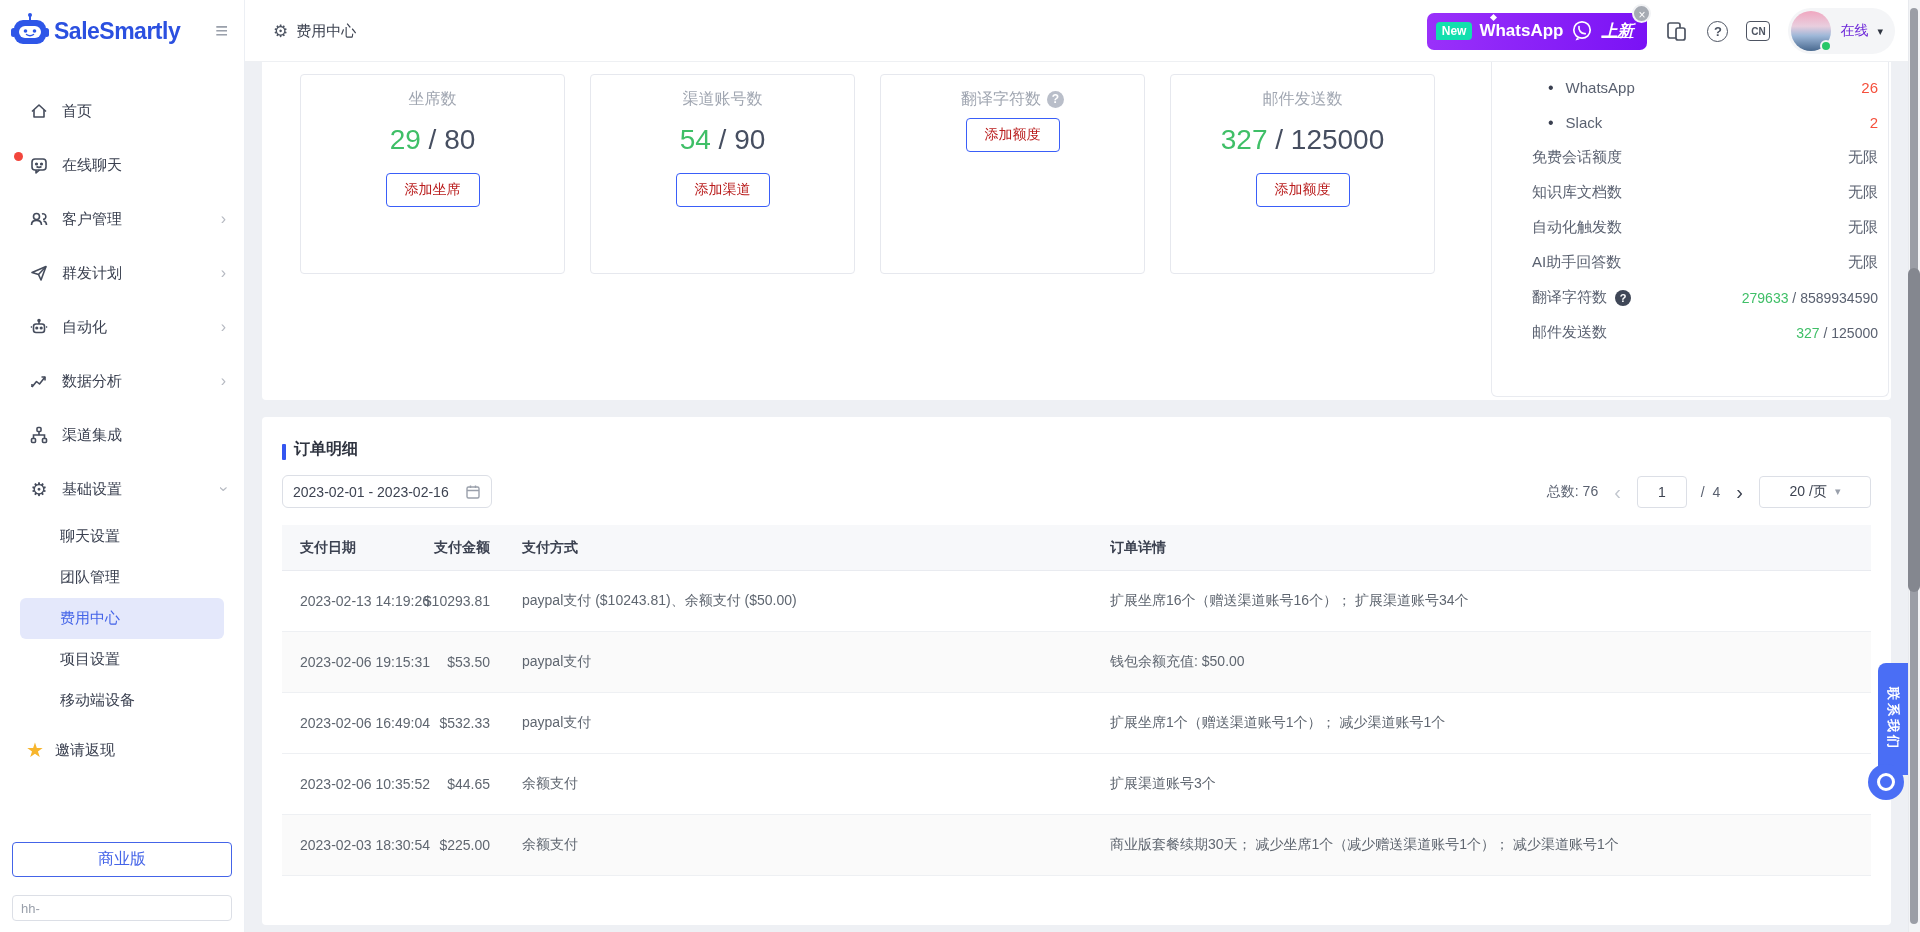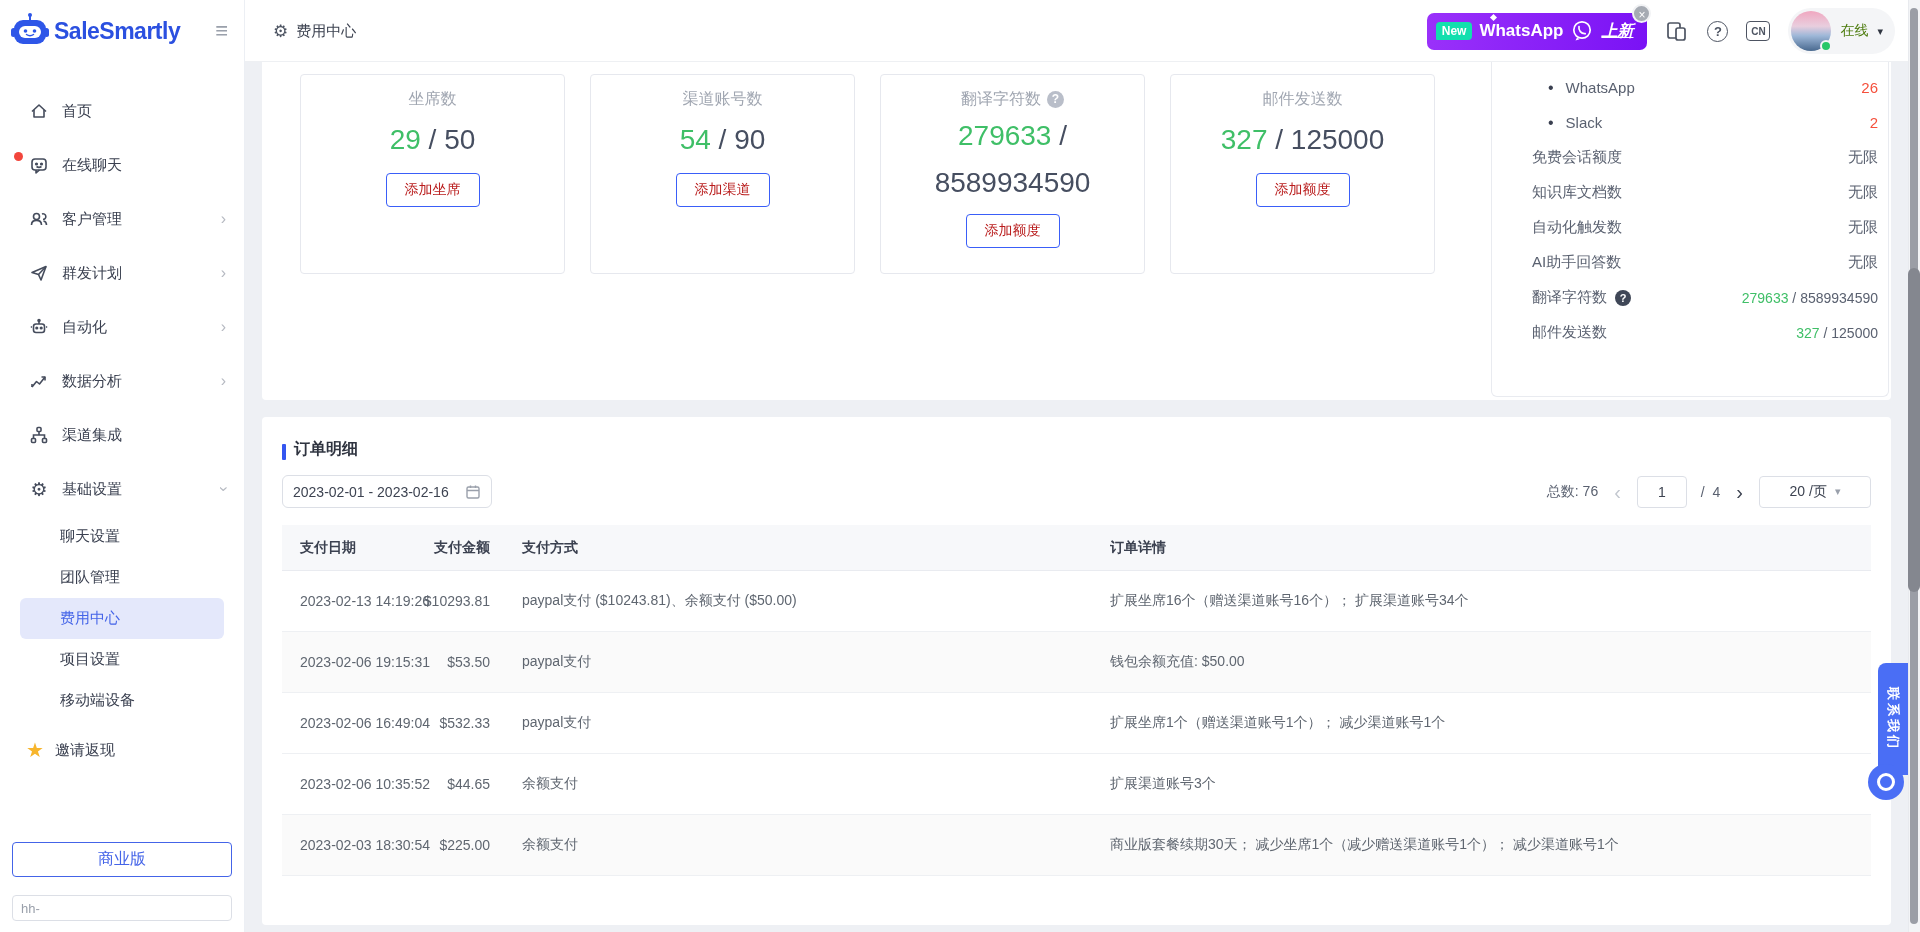--- a/index.html
+++ b/index.html
@@ -39,21 +39,21 @@
   .promo-suffix { color:#fff; font-size:16px; font-weight:bold; font-style:italic;text-decoration:underline; }
   .promo .spark { position:absolute; width:5px; height:5px; background:#fff; transform:rotate(45deg); }
   .promo .s1 { left:64px; top:2px; } .promo .s2 { right:6px; top:4px; width:4px; height:4px; }
   .promo-close { position:absolute; top:-9px; right:-4px; width:19px; height:19px; border-radius:50%; background:#a6abb3; color:#fff; font-size:12px; line-height:19px; text-align:center; cursor:pointer; border:2px solid #f2f3f5; }
   .tb-icon { color:#4d5462; cursor:pointer; display:flex; align-items:center; justify-content:center; }
   .help-circ { width:21px; height:21px; border:1.6px solid #4d5462; border-radius:50%; font-size:13px; font-weight:bold; }
   .lang-box { min-width:24px; height:20px; border:1.6px solid #4d5462; border-radius:4px; font-size:10px; font-weight:bold; padding:0 2px; }
   .user-pill { height:46px; background:#f4f5f7; border-radius:23px; display:flex; align-items:center; padding:3px 12px 3px 3px; gap:9px; cursor:pointer; }
   .avatar { width:40px; height:40px; border-radius:50%; background:linear-gradient(180deg,#f0a7c0 0%,#e9cede 38%,#9db7d8 62%,#49698f 100%); position:relative; }
   .online-dot { position:absolute; right:-1px; bottom:-1px; width:12px; height:12px; border-radius:50%; background:#27c768; border:2px solid #f4f5f7; }
-  .online-label { font-size:14px; color:#4d7c0f;font-family:Liberation Mono, monospace; }
+  .online-label { font-size:14px; color:#6d28d9;font-family:Liberation Mono, monospace; }
   .caret { font-size:11px; color:#2f3540; }
 
   
   .main { position:absolute; left:245px; top:62px; right:12px; bottom:0; background:#eef0f4; padding:0 17px; }
   .section { background:#fff; border-radius:4px; }
   .cards-section { position:relative; height:338px; border-radius:0 0 4px 4px; }
   .usage-card { position:absolute; top:12px; width:265px; height:200px; border:1px solid #e6e8ee; border-radius:4px; text-align:center; }
   .usage-card .ctitle { margin-top:14px; font-size:16px; color:#a0a6b1; display:flex; align-items:center; justify-content:center; gap:6px; }
   .chelp { width:17px; height:17px; border-radius:50%; background:#b9bec9; color:#fff; font-size:12px; font-weight:bold; line-height:17px; display:inline-block; }
   .cnum { margin-top:10px; font-size:28px; color:#464e60; line-height:40px; }
@@ -285,38 +285,37 @@
 </header>
 
 <div class="main">
 
   <section class="section cards-section">
 
     <div class="usage-card" style="left:38px">
       <div class="ctitle">
           <span>坐席数</span>
         </div>
-      <div class="cnum"><span class="green">29</span><span> / </span><span>50</span></div>
+      <div class="cnum"><span class="green">29</span><span> / </span><span>80</span></div>
       <button class="cbtn">添加坐席</button>
     </div>
 
     <div class="usage-card" style="left:328px">
       <div class="ctitle">
           <span>渠道账号数</span>
         </div>
       <div class="cnum"><span class="green">54</span><span> / </span><span>90</span></div>
       <button class="cbtn">添加渠道</button>
     </div>
 
     <div class="usage-card" style="left:618px">
       <div class="ctitle">
           <span>翻译字符数</span>
           <span class="chelp">?</span>
         </div>
-      <div class="cnum" style="margin-top:2px;line-height:47px"><span class="green">279633</span><span> /</span><br><span>8589934590</span></div>
       <button class="cbtn tight">添加额度</button>
     </div>
 
     <div class="usage-card" style="left:908px">
       <div class="ctitle">
           <span>邮件发送数</span>
         </div>
       <div class="cnum"><span class="green">327</span><span> / </span><span>125000</span></div>
       <button class="cbtn">添加额度</button>
     </div>

